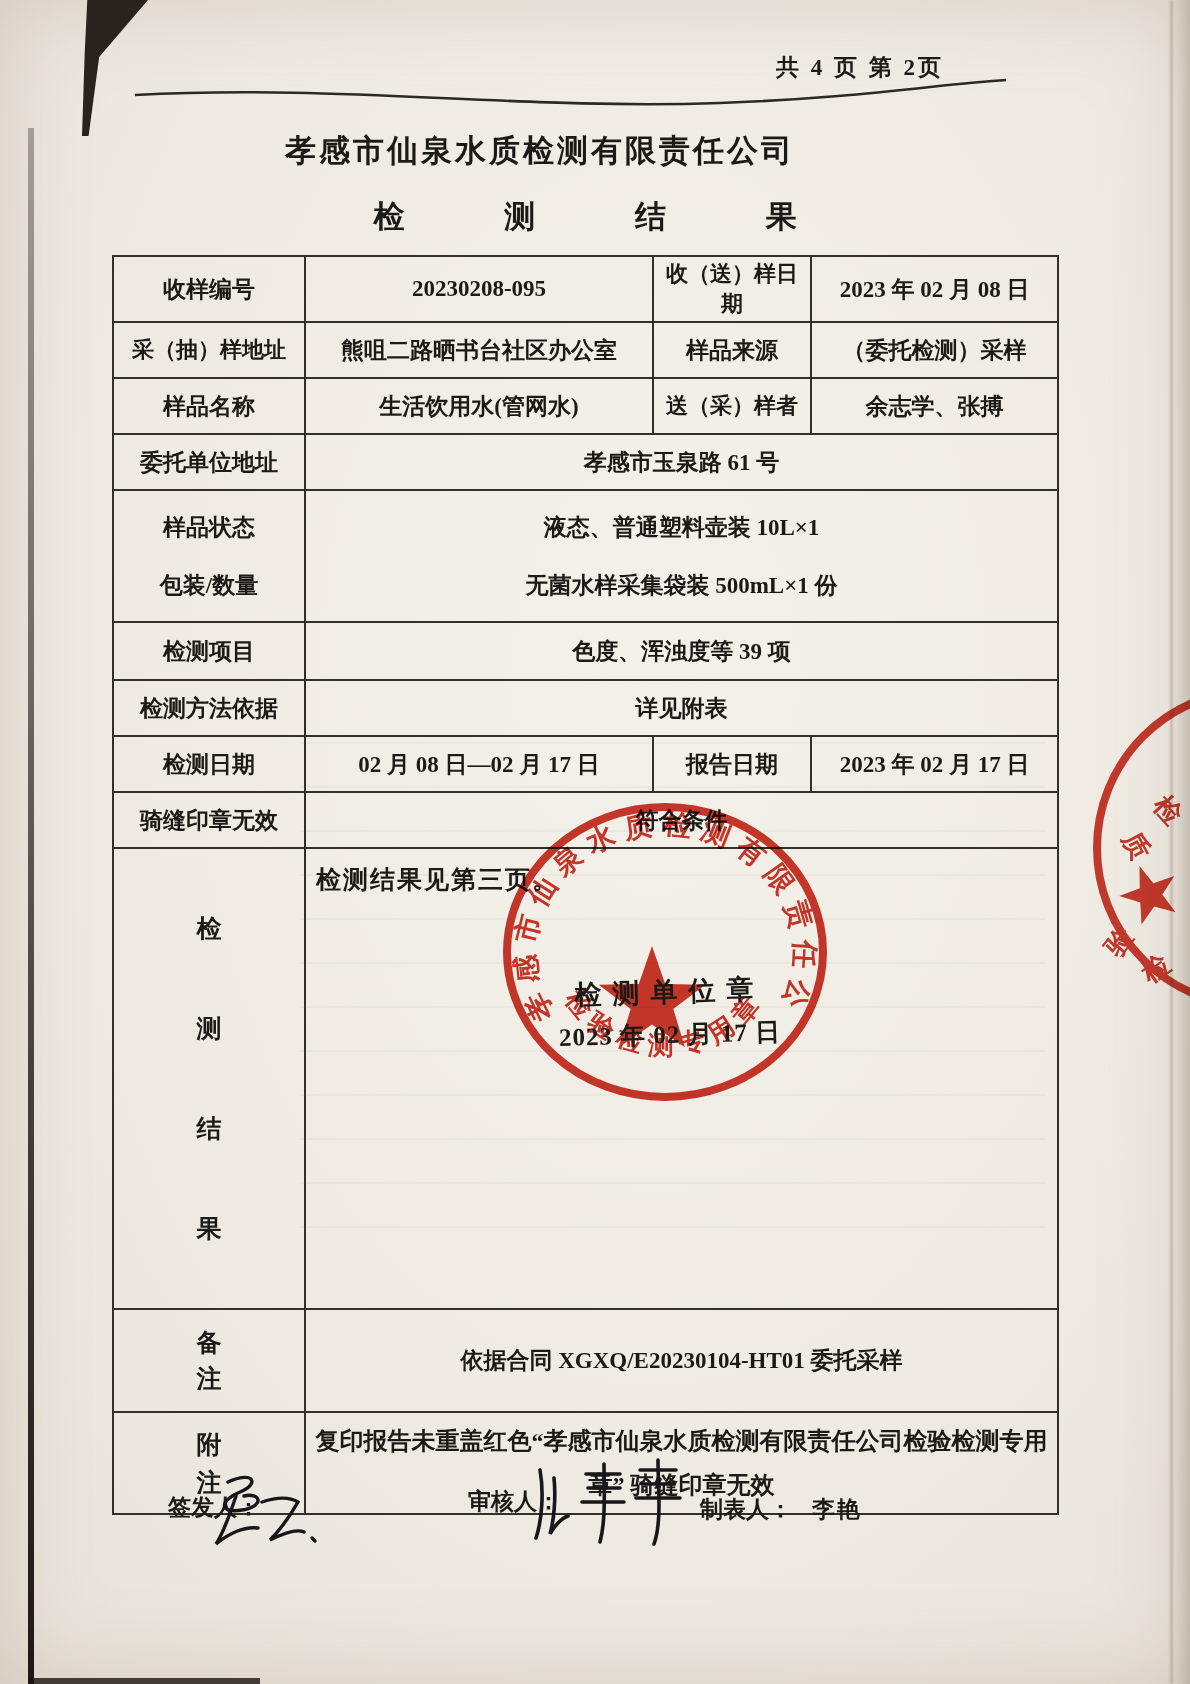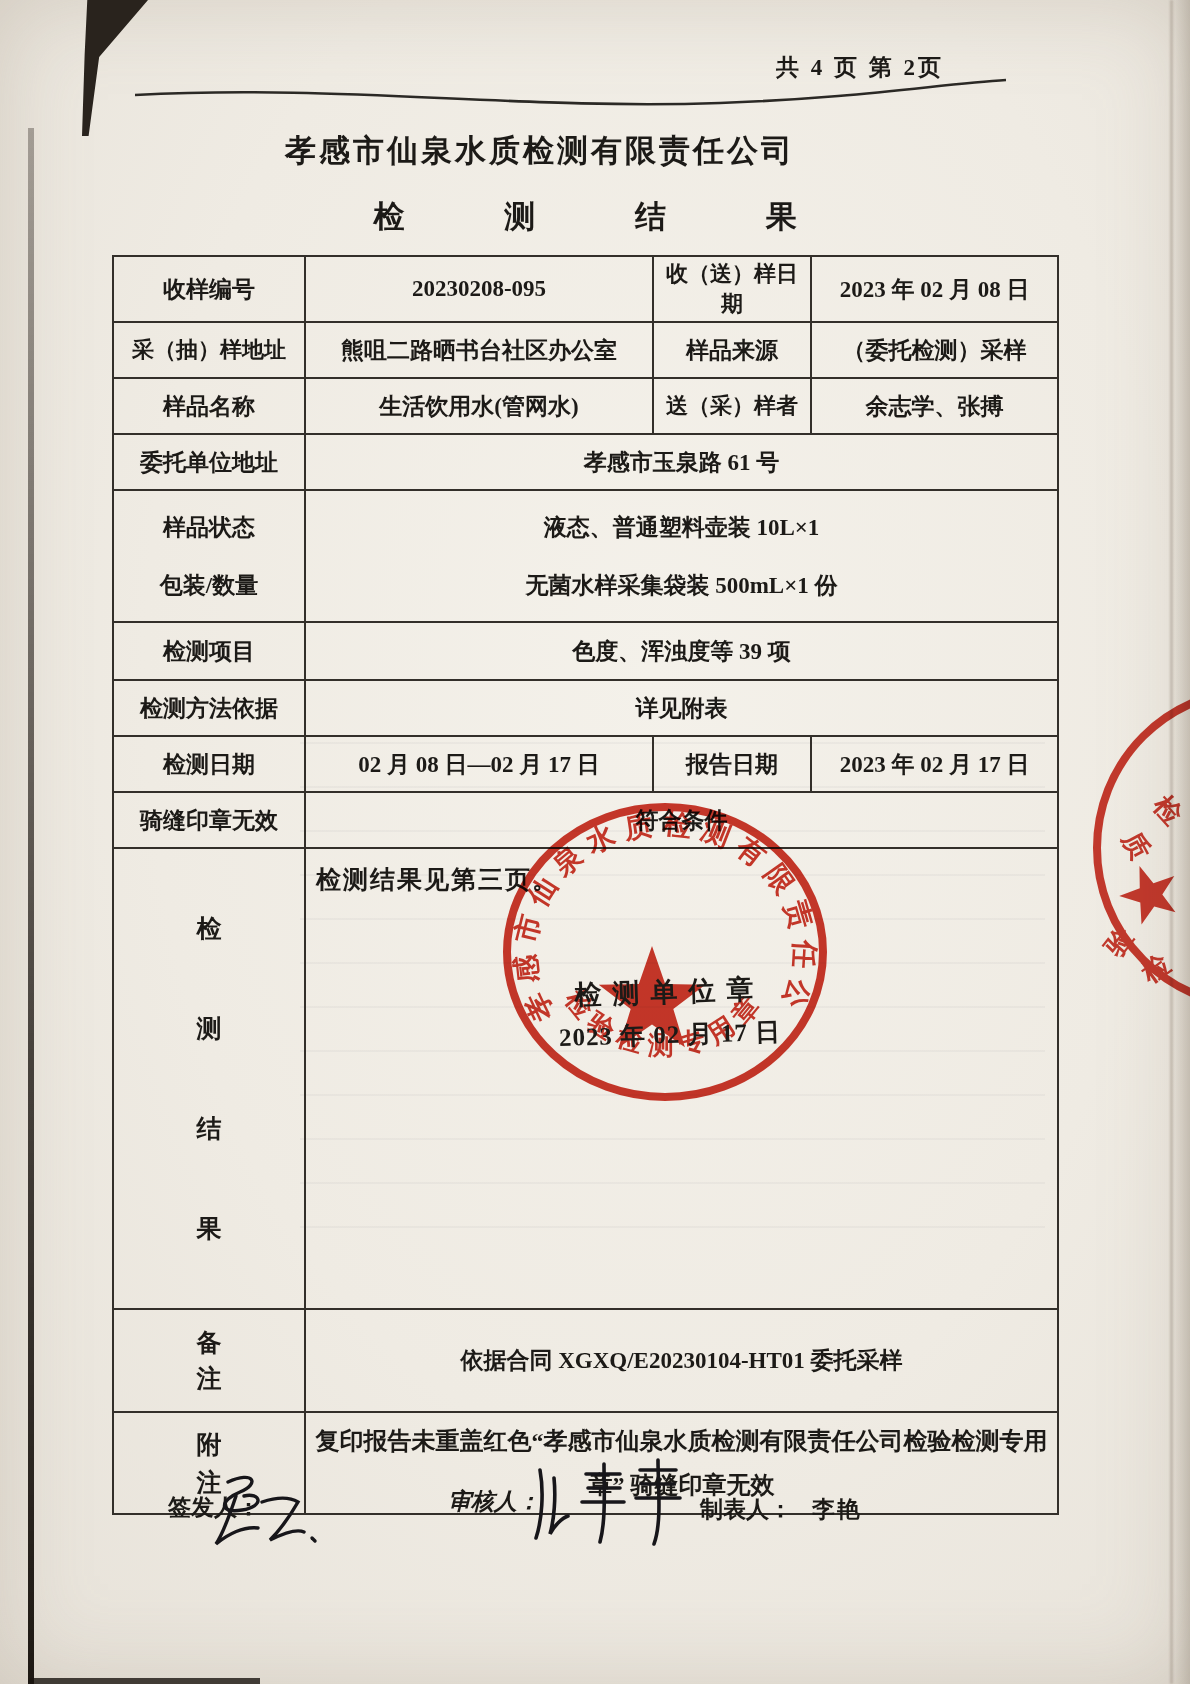--- a/index.html
+++ b/index.html
@@ -47,21 +47,21 @@
   .noteline{display:block;font-size:24px;line-height:44px;}
   
   .seal{position:absolute;left:480px;top:790px;mix-blend-mode:multiply;opacity:.92;}
   .seal-caption{position:absolute;left:532px;top:974px;width:275px;text-align:center;
     font-size:27px;font-weight:bold;letter-spacing:11px;transform:rotate(-2deg);z-index:1;}
   .seal-date{position:absolute;left:545px;top:1018px;width:250px;text-align:center;
     font-size:25px;font-weight:bold;letter-spacing:1px;transform:rotate(-1.5deg);z-index:1;}
   .edge-seal{position:absolute;left:1060px;top:690px;mix-blend-mode:multiply;opacity:.9;}
   
   .sig-label{position:absolute;font-size:23px;font-weight:bold;}
-  .issuer-label{left:138px;top:1492px;margin-left:30px;} .reviewer-label{left:448px;top:1486px;font-style:italic;}
+  .issuer-label{left:138px;top:1492px;margin-left:30px;} .reviewer-label{left:468px;top:1486px;}
   .preparer-label{left:700px;top:1494px;} .preparer-name{left:812px;top:1494px;letter-spacing:2px;text-align:center;}
   .sig-svg{position:absolute;}
 </style>
 </head>
 <body>
 
 <div class="page">
 
   <div class="corner-wedge"></div>
   <div class="left-edge"></div>

